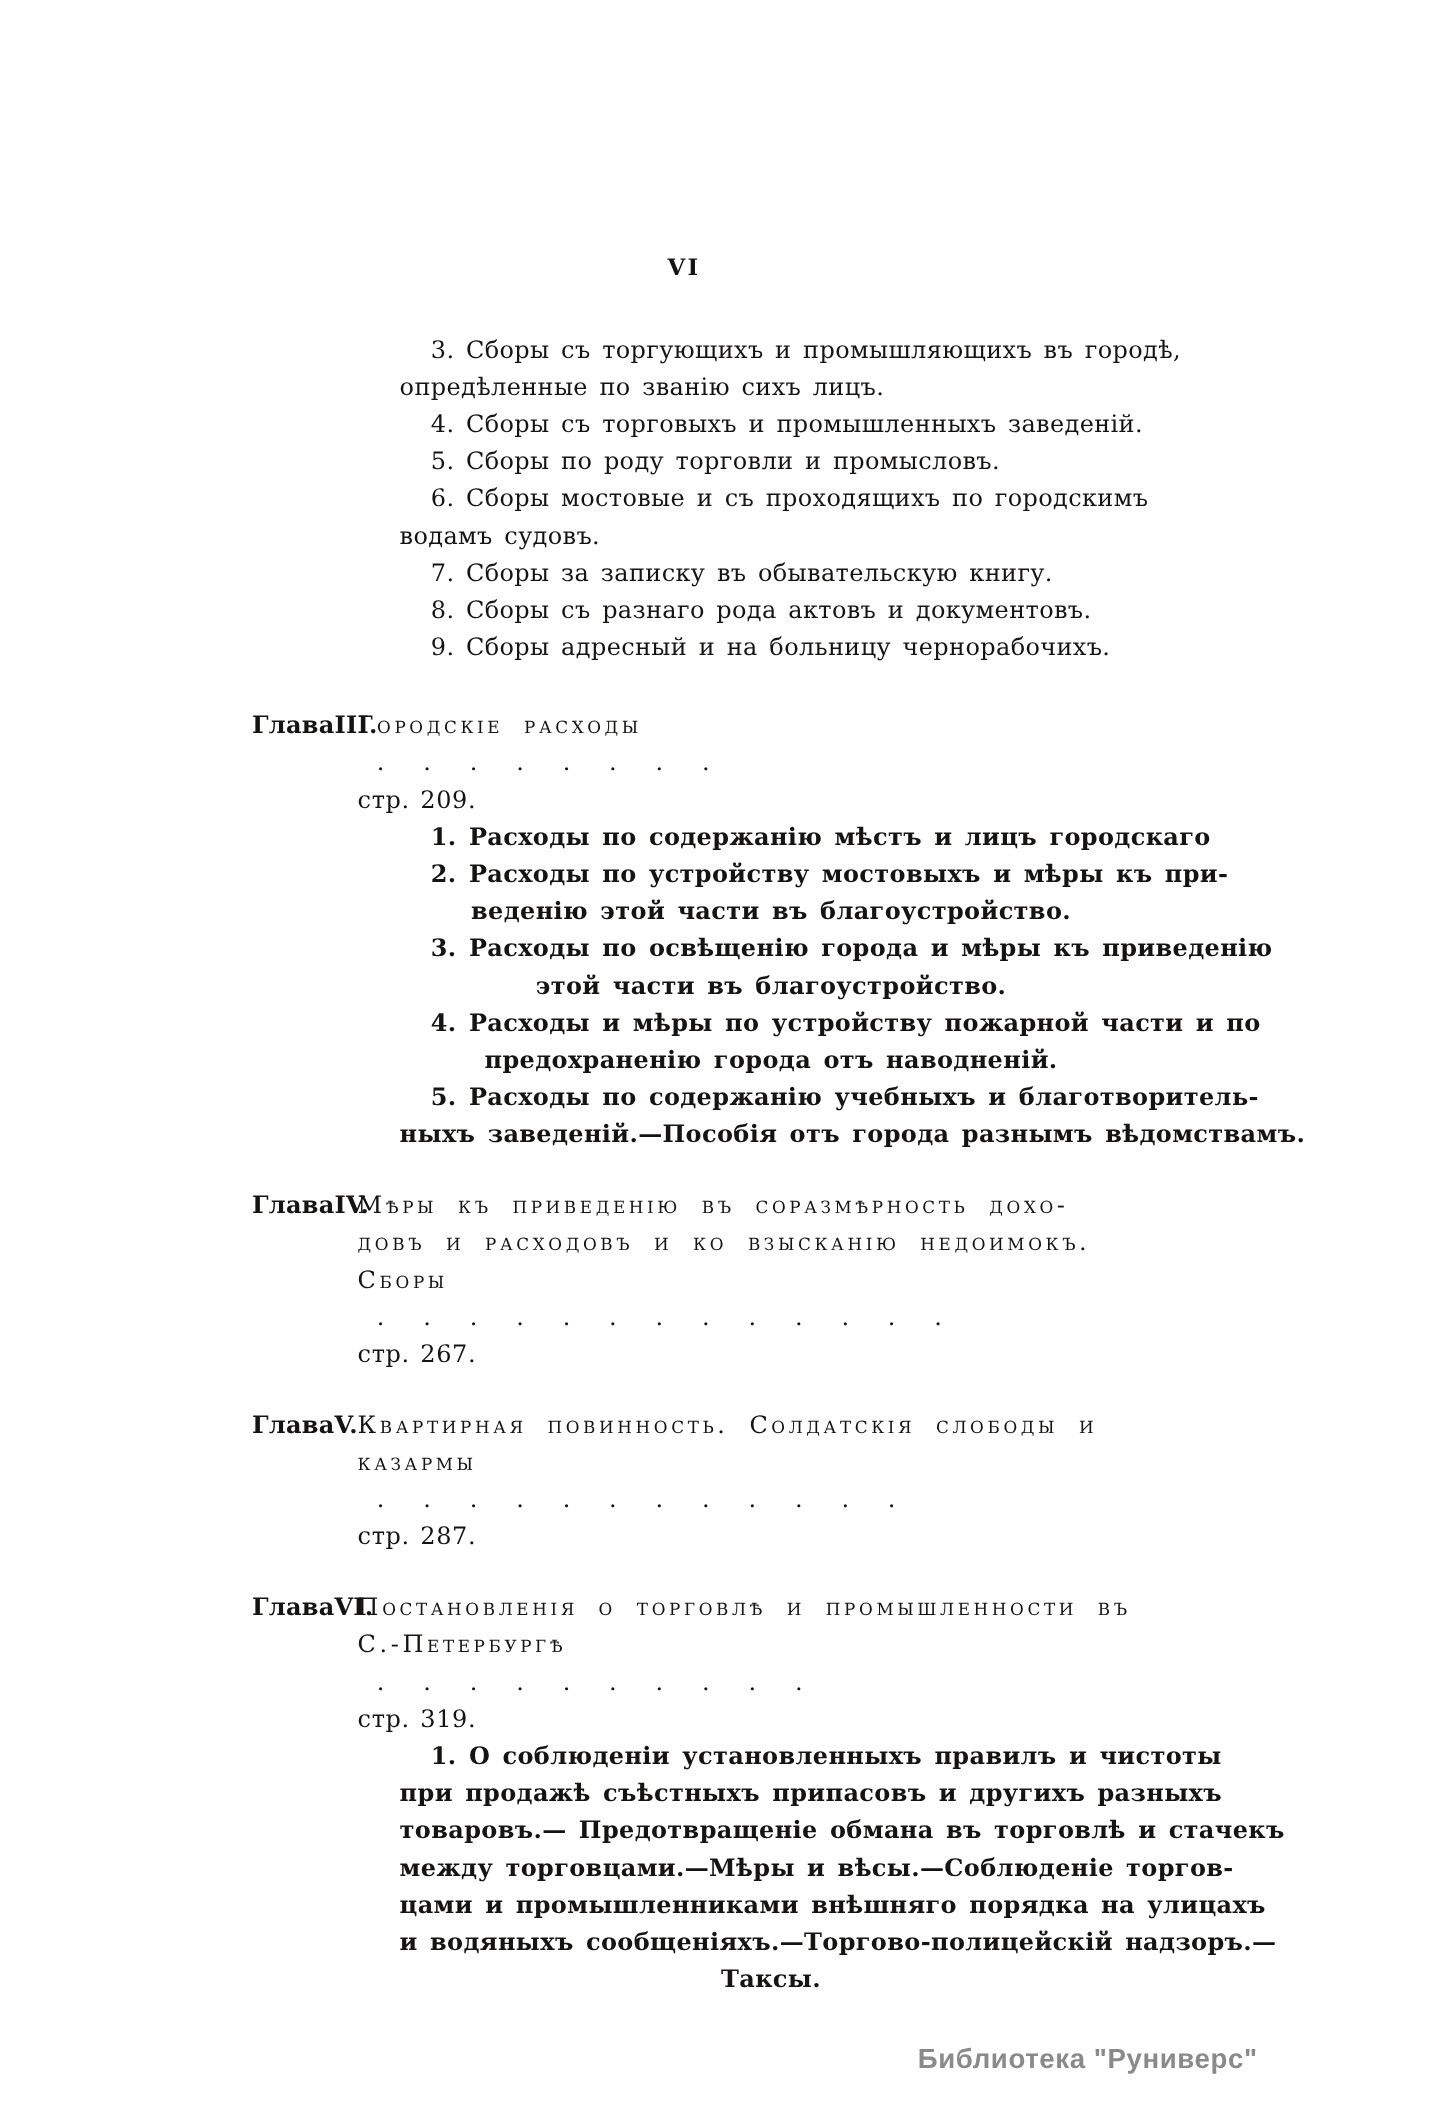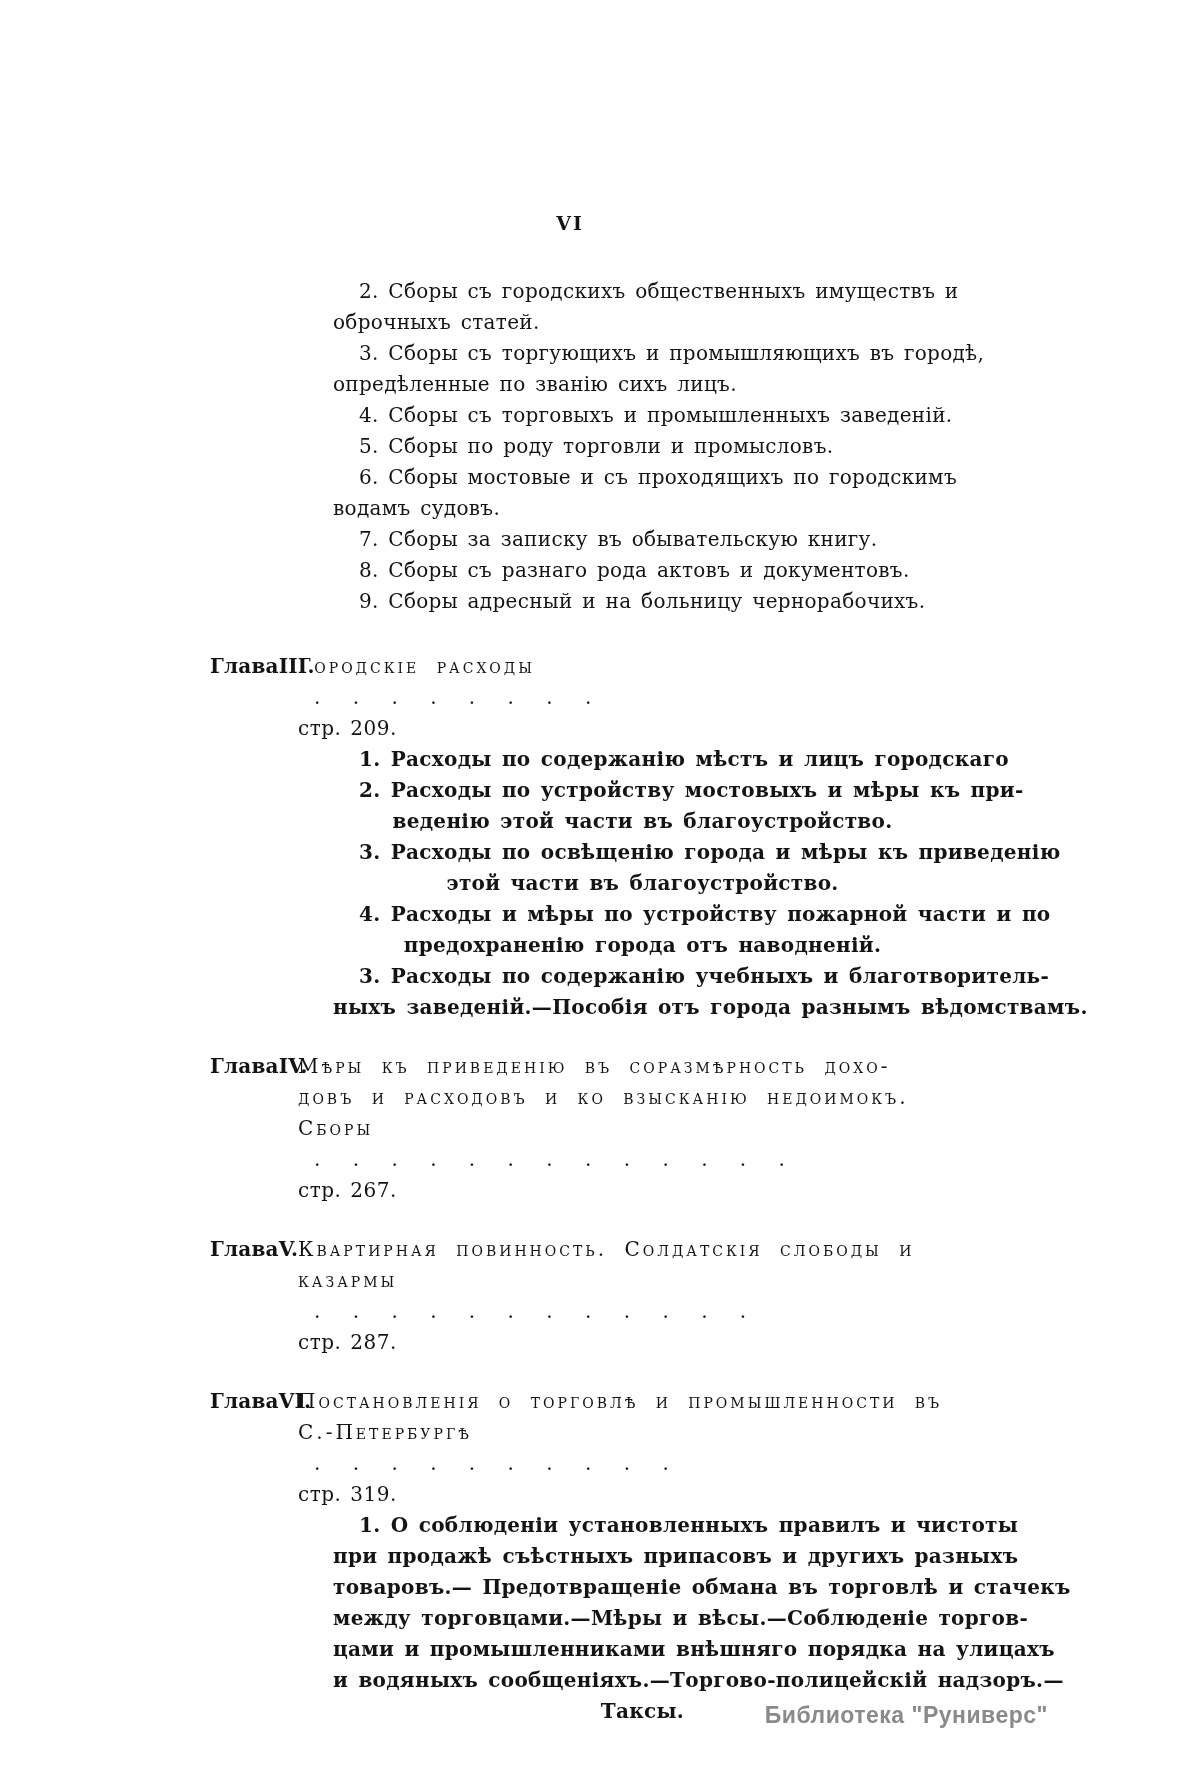--- a/index.html
+++ b/index.html
@@ -59,24 +59,20 @@
   }
 </style>
 </head>
 <body>
 
 <div class="page">
   <div class="folio">VI</div>
   <div class="content">
     <div class="intro-items" id="intro-items">
         <div class="para">
-          <div class="line">2. Сборы съ городскихъ общественныхъ имуществъ и</div>
-          <div class="line">оброчныхъ статей.</div>
-        </div>
-        <div class="para">
           <div class="line">3. Сборы съ торгующихъ и промышляющихъ въ городѣ,</div>
           <div class="line">опредѣленные по званію сихъ лицъ.</div>
         </div>
         <div class="para">
           <div class="line">4. Сборы съ торговыхъ и промышленныхъ заведеній.</div>
         </div>
         <div class="para">
           <div class="line">5. Сборы по роду торговли и промысловъ.</div>
         </div>
         <div class="para">
@@ -118,21 +114,21 @@
             </div>
             <div class="para">
               <div class="line">3. Расходы по освѣщенію города и мѣры къ приведенію</div>
               <div class="line">этой части въ благоустройство.</div>
             </div>
             <div class="para">
               <div class="line">4. Расходы и мѣры по устройству пожарной части и по</div>
               <div class="line">предохраненію города отъ наводненій.</div>
             </div>
             <div class="para">
-              <div class="line">3. Расходы по содержанію учебныхъ и благотворитель-</div>
+              <div class="line">5. Расходы по содержанію учебныхъ и благотворитель-</div>
               <div class="line">ныхъ заведеній.—Пособія отъ города разнымъ вѣдомствамъ.</div>
             </div>
           </div>
   </div>
         <div class="chapter">
     <div class="chapter-head">
       <div class="chapter-label">
         <span class="cl-word">Глава</span>
         <span class="cl-numeral">IV.</span>
       </div>

